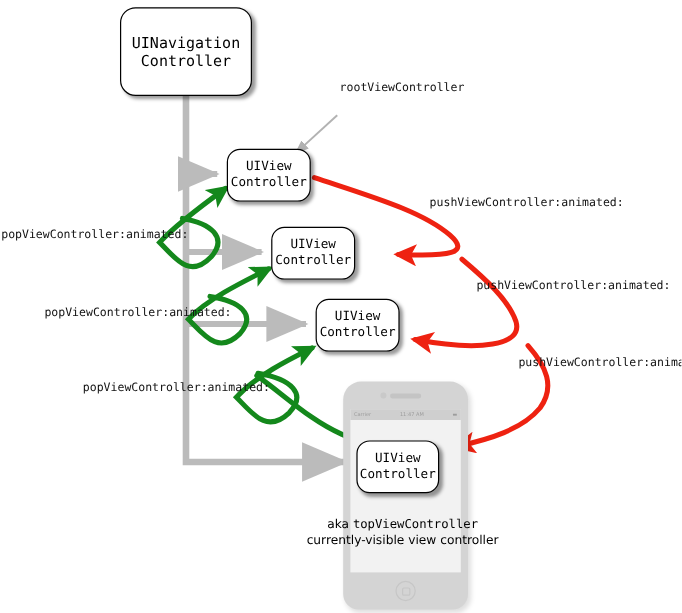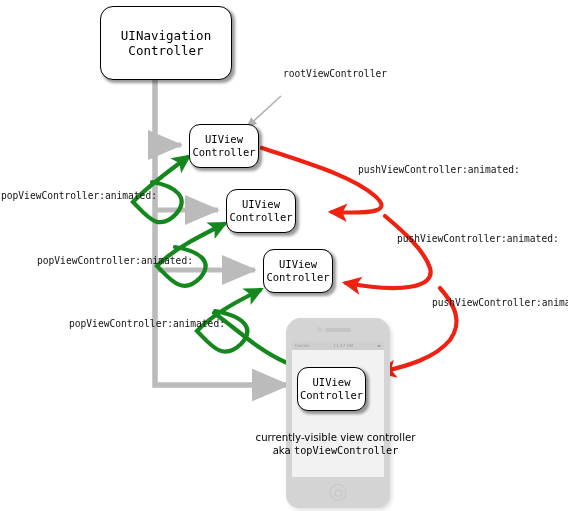--- a/index.html
+++ b/index.html
@@ -34,21 +34,21 @@
     align-items: center;
     justify-content: center;
     text-align: center;
     font-family: "DejaVu Sans Mono", monospace;
     color: #000000;
     line-height: 1.22;
     white-space: pre-line;
     z-index: 6;
   }
   #node-nav {
-    left: 100px; top: 6px; width: 132px; height: 74px;
+    left: 100px; top: 6px; width: 110px; height: 74px;
     border-radius: 13px;
     font-size: 12.5px;
   }
   #node-vc1 { left: 189px; top: 124px; width: 70px; height: 44px; font-size: 10.5px; }
   #node-vc2 { left: 226px; top: 189px; width: 70px; height: 44px; font-size: 10.5px; }
   #node-vc3 { left: 263px; top: 249px; width: 70px; height: 44px; font-size: 10.5px; }
   #node-vc4 { left: 297px; top: 367px; width: 69px; height: 44px; font-size: 10.5px; z-index: 9; }
 
   .code-label {
     position: absolute;
@@ -242,19 +242,19 @@
 
   <div class="code-label" id="label-root">rootViewController</div>
   <div class="code-label" id="label-pop1">popViewController:animated:</div>
   <div class="code-label" id="label-pop2">popViewController:animated:</div>
   <div class="code-label" id="label-pop3">popViewController:animated:</div>
   <div class="code-label" id="label-push1">pushViewController:animated:</div>
   <div class="code-label" id="label-push2">pushViewController:animated:</div>
   <div class="code-label" id="label-push3">pushViewController:animated:</div>
 
   <div id="caption">
-    <div class="caption-line">currently-visible view controller</div>
     <div class="caption-line">
       <span>aka </span><span class="caption-mono">topViewController</span>
     </div>
+    <div class="caption-line">currently-visible view controller</div>
   </div>
 
 </div>
 
 </body></html>

